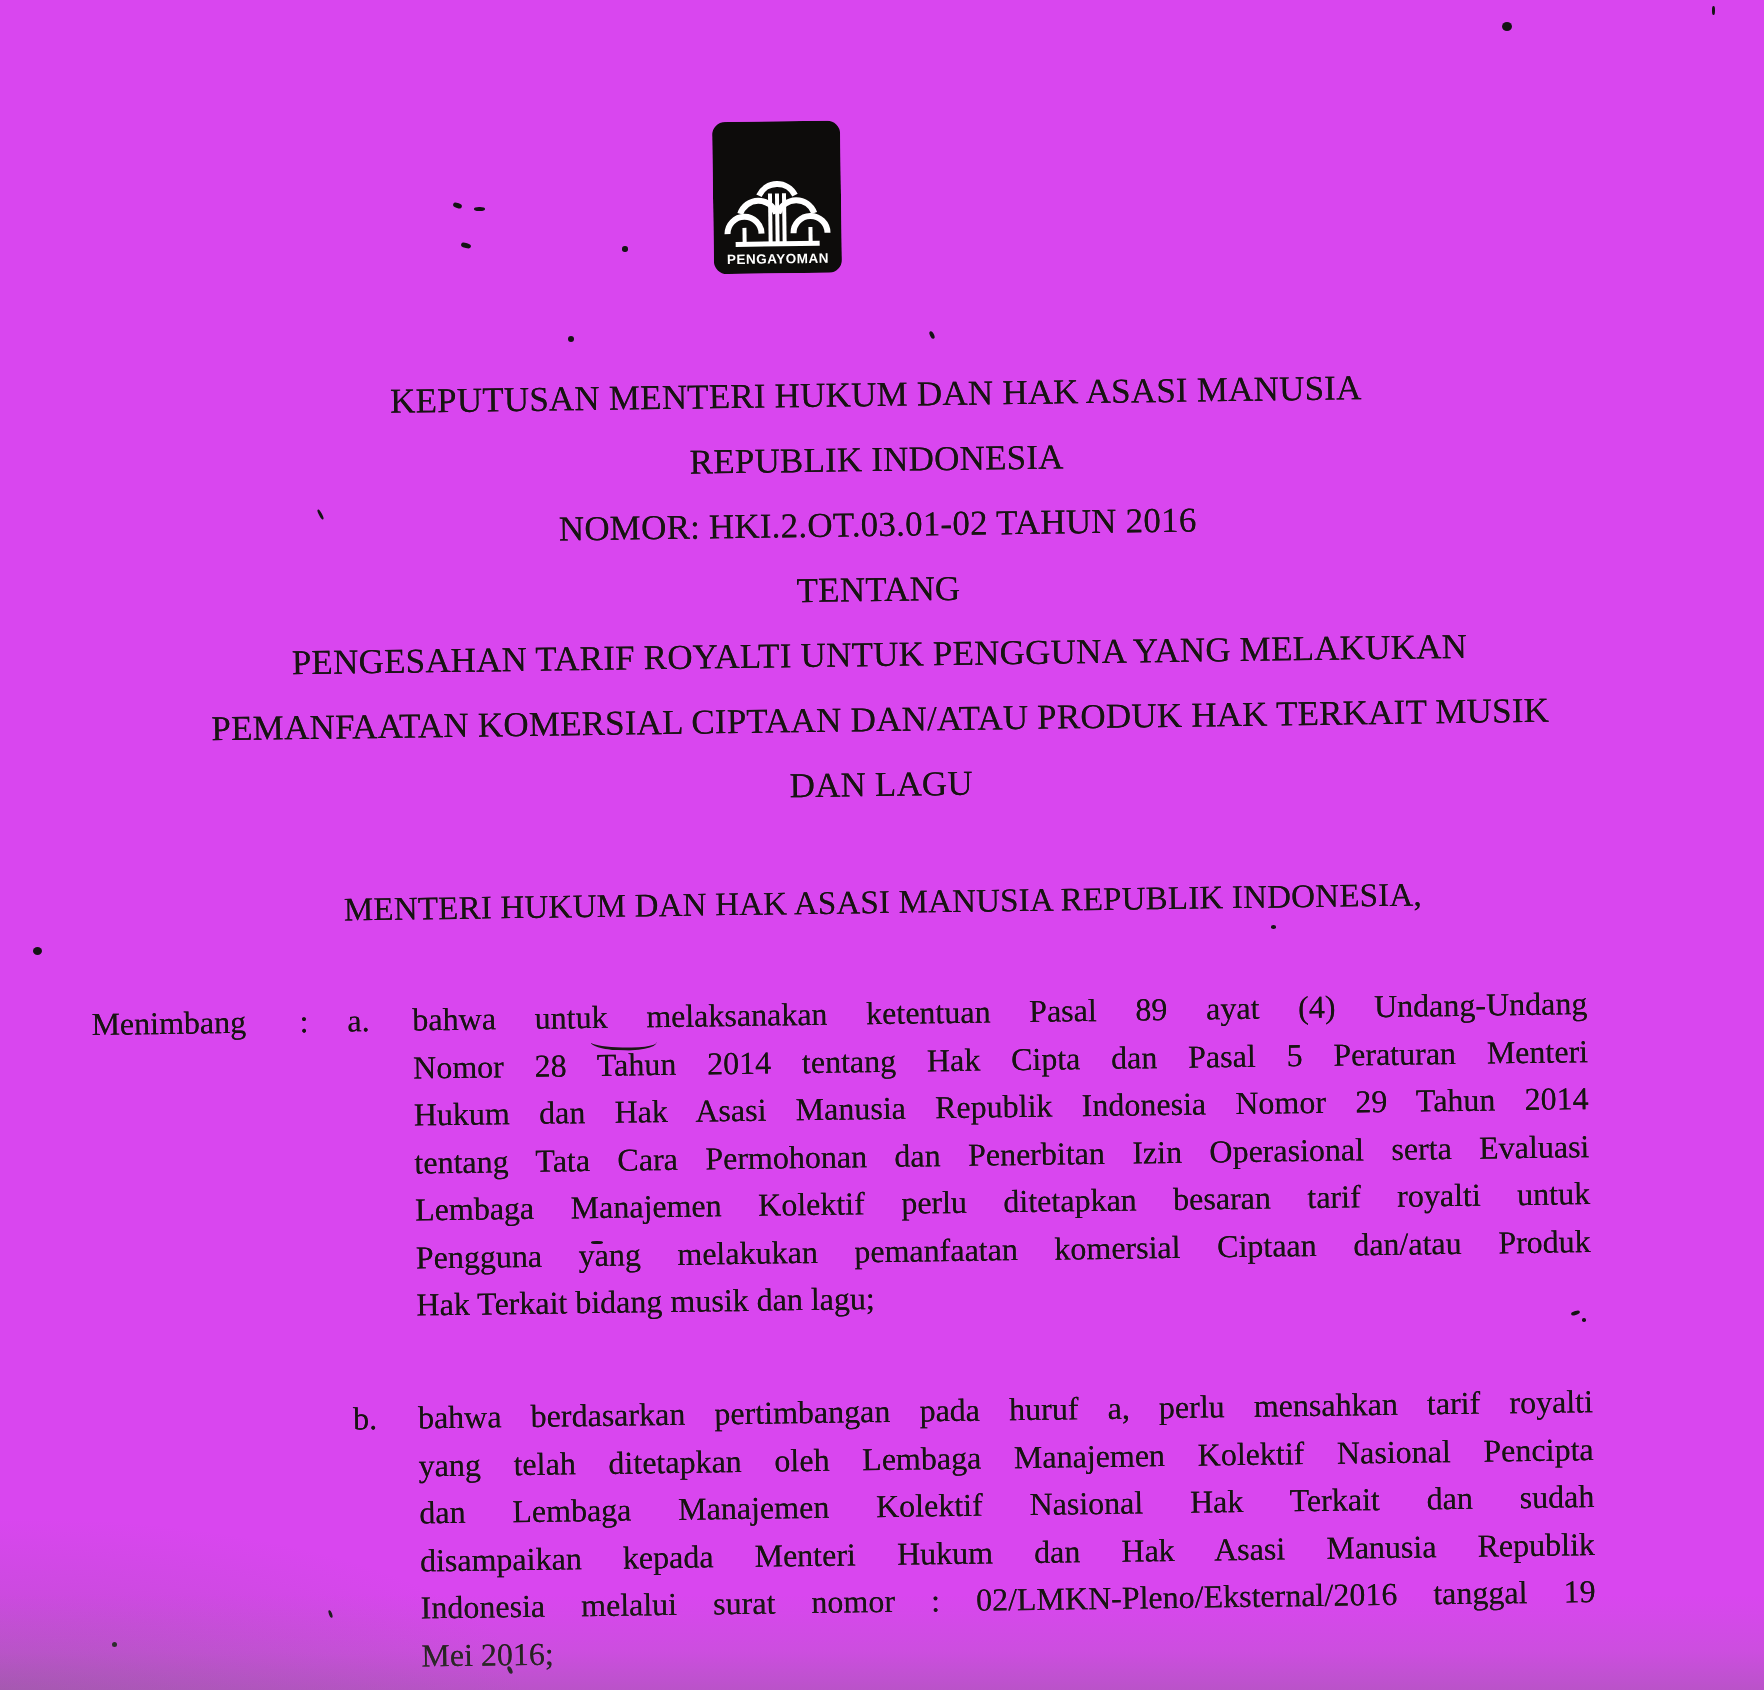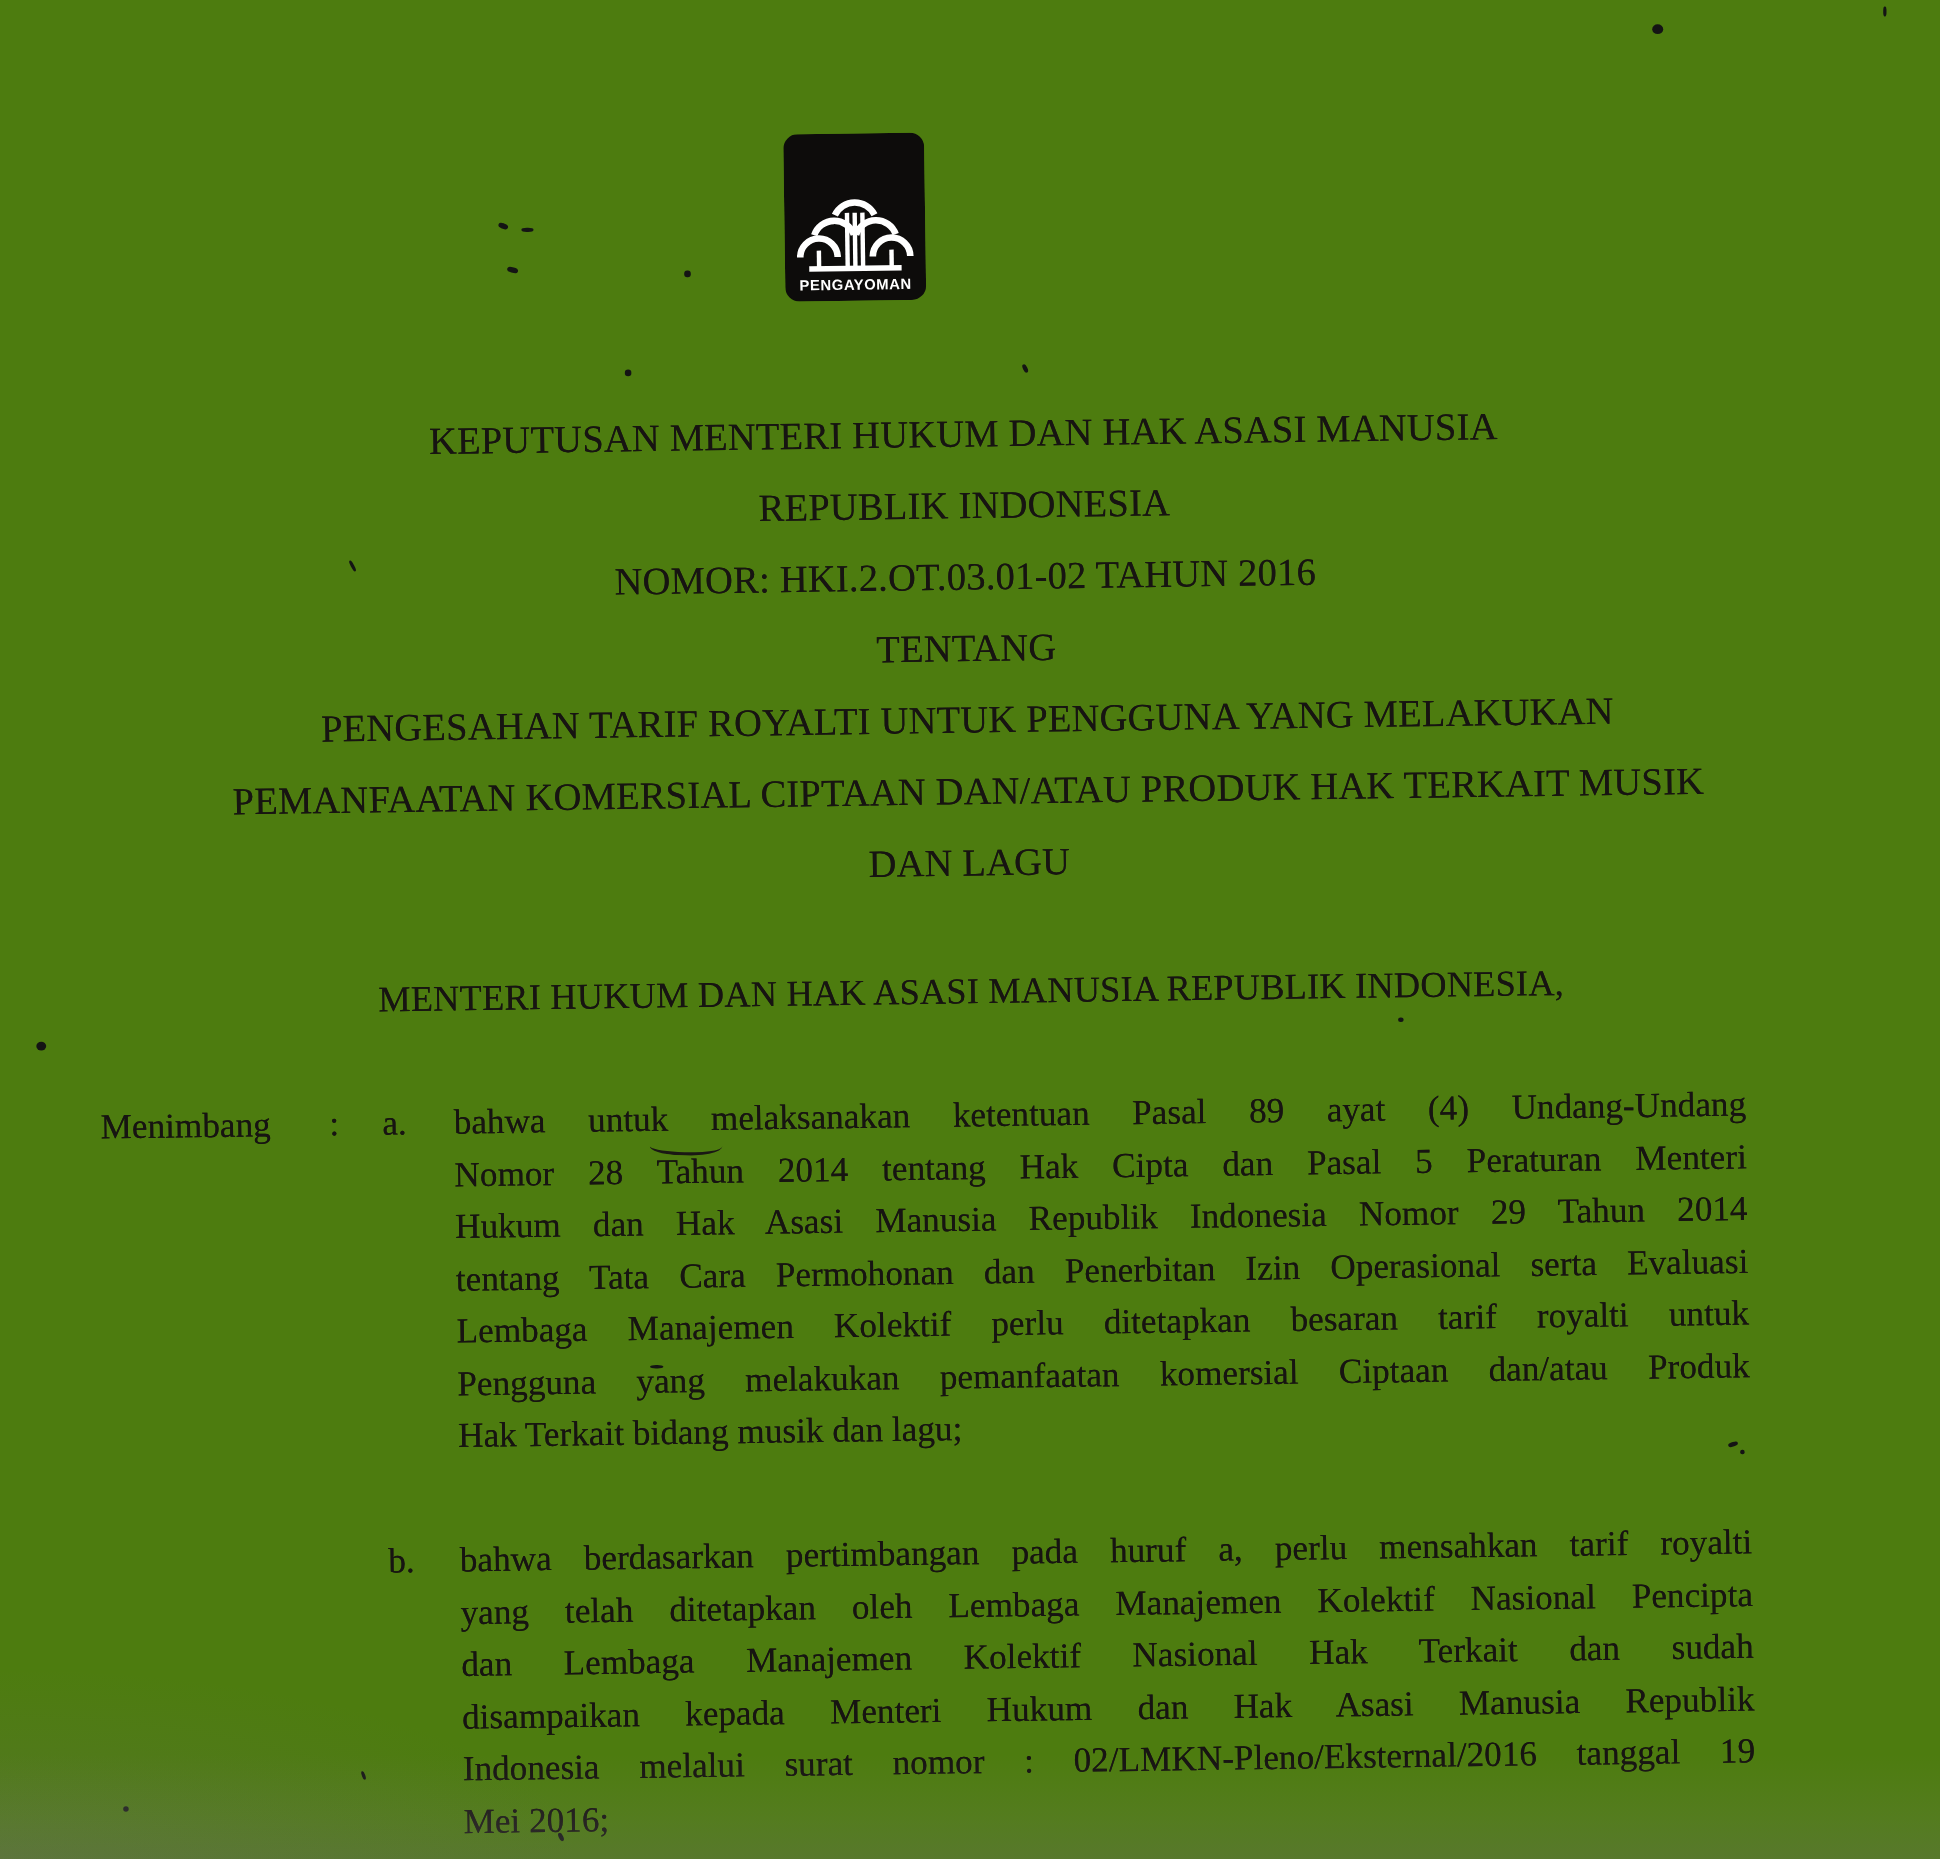--- a/index.html
+++ b/index.html
@@ -1,18 +1,18 @@
 <!DOCTYPE html>
 <html><head>
 <meta charset="utf-8">
 <style>
   html,body{margin:0;padding:0;background:#ffffff;}
   body{width:1764px;height:1690px;overflow:hidden;position:relative;
        font-family:"Liberation Serif","DejaVu Serif",serif;}
-  .page{position:absolute;inset:0;background:#4d7c0f;}
+  .page{position:absolute;inset:0;background:#d946ef;}
 
   
   .scan{position:absolute;left:0;top:0;width:1764px;height:1690px;
         transform:rotate(-0.8deg);transform-origin:882px 840px;
         color:#171412;text-shadow:0 0 0.5px rgba(20,16,12,0.85);}
 
   
   .logo{position:absolute;left:722px;top:120px;width:128px;height:152px;}
 
   

